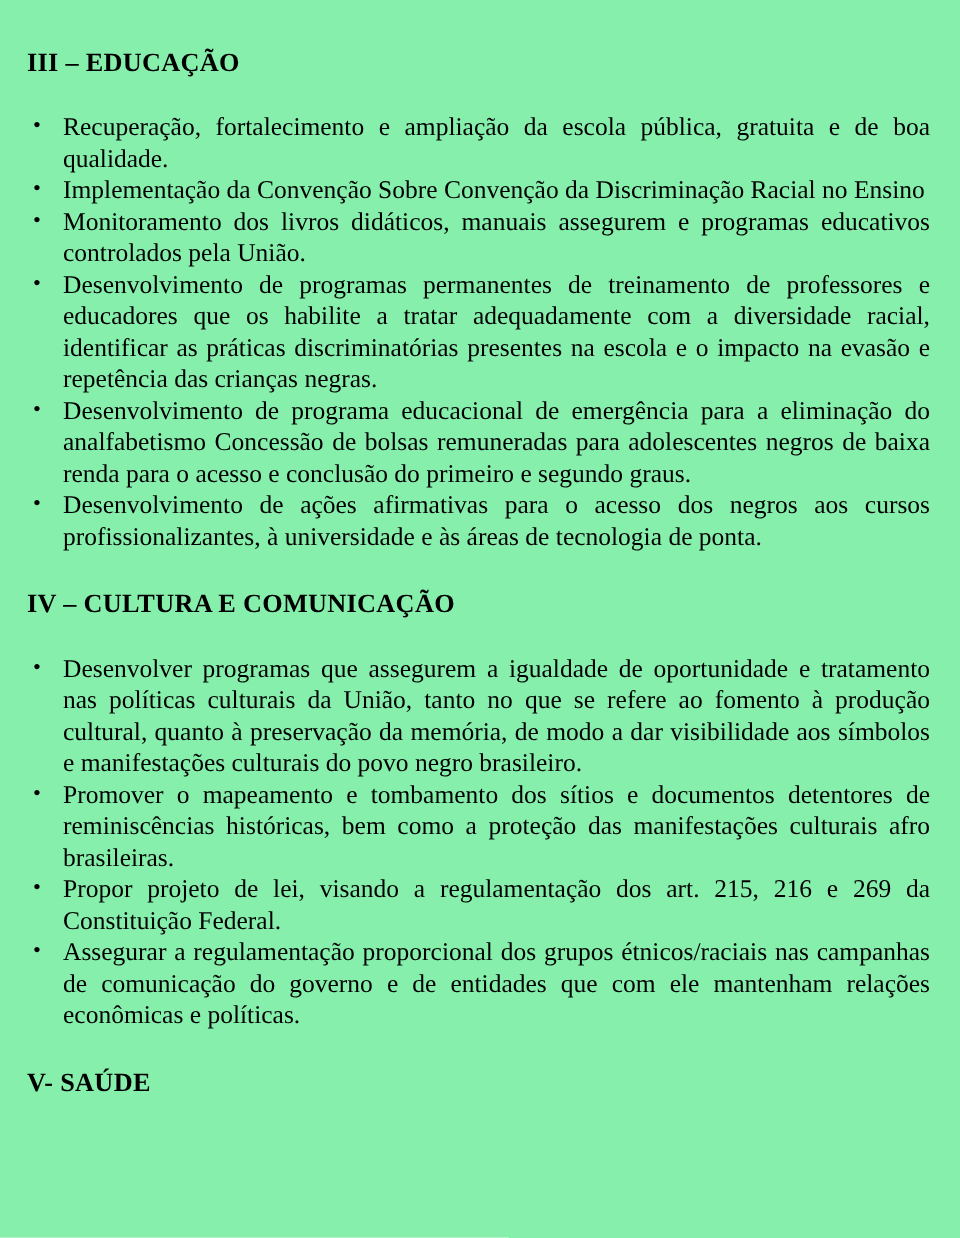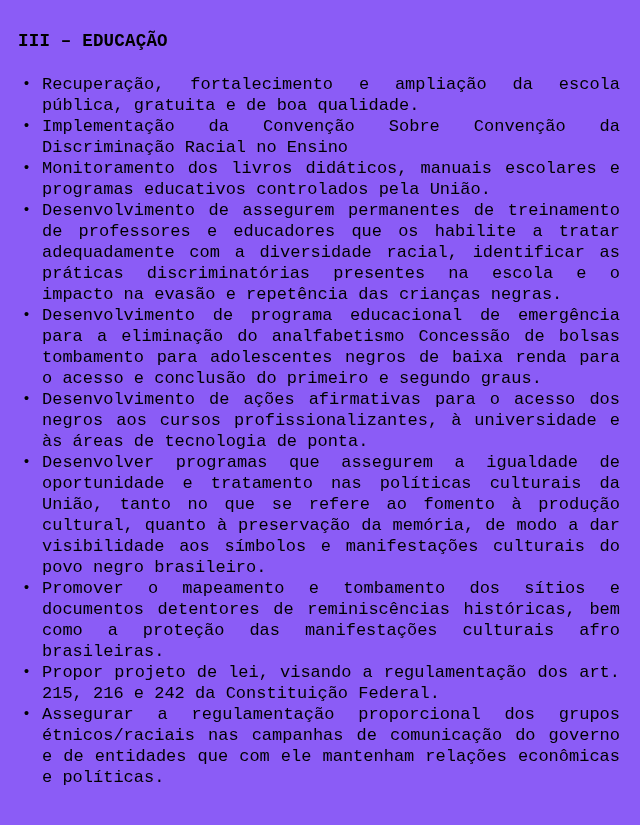--- a/index.html
+++ b/index.html
@@ -14,22 +14,21 @@
     font-family: "Liberation Serif", "DejaVu Serif", serif;
     font-size: 17px;
     line-height: 21px;
     overflow: hidden;
   }
   .page {
     box-sizing: border-box;
     width: 640px;
     height: 825px;
     padding: 31px 20px 10px 18px;
-    background: #8b5cf6;
-    font-family: Liberation Mono, monospace;
+    background: #86efac;
   }
   .section-heading {
     font-weight: bold;
     font-size: 17.5px;
     margin: 0 0 22px 0;
     letter-spacing: 0.2px;
   }
   .section + .section .section-heading {
     margin-top: 24px;
   }
@@ -65,52 +64,56 @@
       <li>
         <span class="bullet">•</span>
         <span class="li-text">Recuperação, fortalecimento e ampliação da escola pública, gratuita e de boa qualidade.</span>
       </li>
       <li>
         <span class="bullet">•</span>
         <span class="li-text">Implementação da Convenção Sobre Convenção da Discriminação Racial no Ensino</span>
       </li>
       <li>
         <span class="bullet">•</span>
-        <span class="li-text">Monitoramento dos livros didáticos, manuais escolares e programas educativos controlados pela União.</span>
+        <span class="li-text">Monitoramento dos livros didáticos, manuais assegurem e programas educativos controlados pela União.</span>
       </li>
       <li>
         <span class="bullet">•</span>
-        <span class="li-text">Desenvolvimento de assegurem permanentes de treinamento de professores e educadores que os habilite a tratar adequadamente com a diversidade racial, identificar as práticas discriminatórias presentes na escola e o impacto na evasão e repetência das crianças negras.</span>
+        <span class="li-text">Desenvolvimento de programas permanentes de treinamento de professores e educadores que os habilite a tratar adequadamente com a diversidade racial, identificar as práticas discriminatórias presentes na escola e o impacto na evasão e repetência das crianças negras.</span>
       </li>
       <li>
         <span class="bullet">•</span>
-        <span class="li-text">Desenvolvimento de programa educacional de emergência para a eliminação do analfabetismo Concessão de bolsas tombamento para adolescentes negros de baixa renda para o acesso e conclusão do primeiro e segundo graus.</span>
+        <span class="li-text">Desenvolvimento de programa educacional de emergência para a eliminação do analfabetismo Concessão de bolsas remuneradas para adolescentes negros de baixa renda para o acesso e conclusão do primeiro e segundo graus.</span>
       </li>
       <li>
         <span class="bullet">•</span>
         <span class="li-text">Desenvolvimento de ações afirmativas para o acesso dos negros aos cursos profissionalizantes, à universidade e às áreas de tecnologia de ponta.</span>
       </li>
     </ul>
   </div>
 
   <div class="section">
+    <div class="section-heading">IV – CULTURA E COMUNICAÇÃO</div>
     <ul class="bullet-list">
       <li>
         <span class="bullet">•</span>
         <span class="li-text">Desenvolver programas que assegurem a igualdade de oportunidade e tratamento nas políticas culturais da União, tanto no que se refere ao fomento à produção cultural, quanto à preservação da memória, de modo a dar visibilidade aos símbolos e manifestações culturais do povo negro brasileiro.</span>
       </li>
       <li>
         <span class="bullet">•</span>
         <span class="li-text">Promover o mapeamento e tombamento dos sítios e documentos detentores de reminiscências históricas, bem como a proteção das manifestações culturais afro brasileiras.</span>
       </li>
       <li>
         <span class="bullet">•</span>
-        <span class="li-text">Propor projeto de lei, visando a regulamentação dos art. 215, 216 e 242 da Constituição Federal.</span>
+        <span class="li-text">Propor projeto de lei, visando a regulamentação dos art. 215, 216 e 269 da Constituição Federal.</span>
       </li>
       <li>
         <span class="bullet">•</span>
         <span class="li-text">Assegurar a regulamentação proporcional dos grupos étnicos/raciais nas campanhas de comunicação do governo e de entidades que com ele mantenham relações econômicas e políticas.</span>
       </li>
     </ul>
   </div>
 
+  <div class="section">
+    <div class="section-heading">V- SAÚDE</div>
+  </div>
 
 </div>
 
 </body></html>

